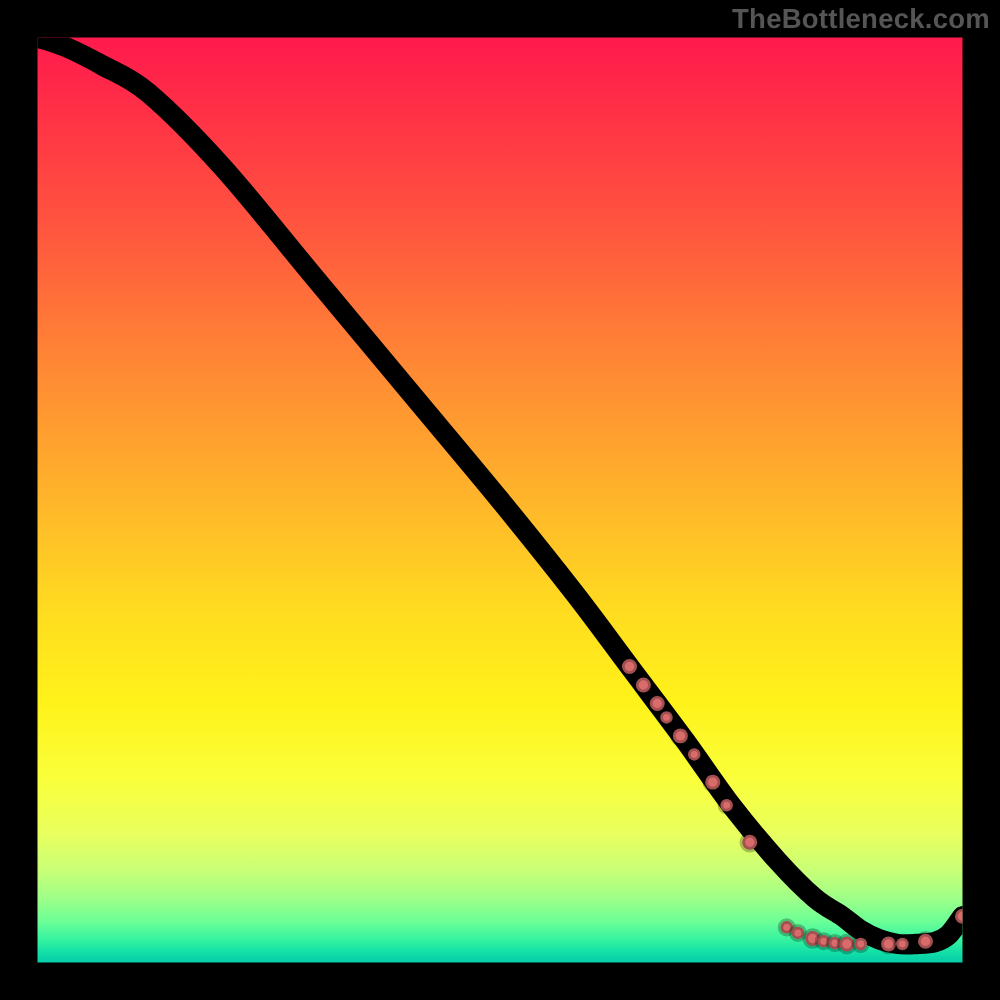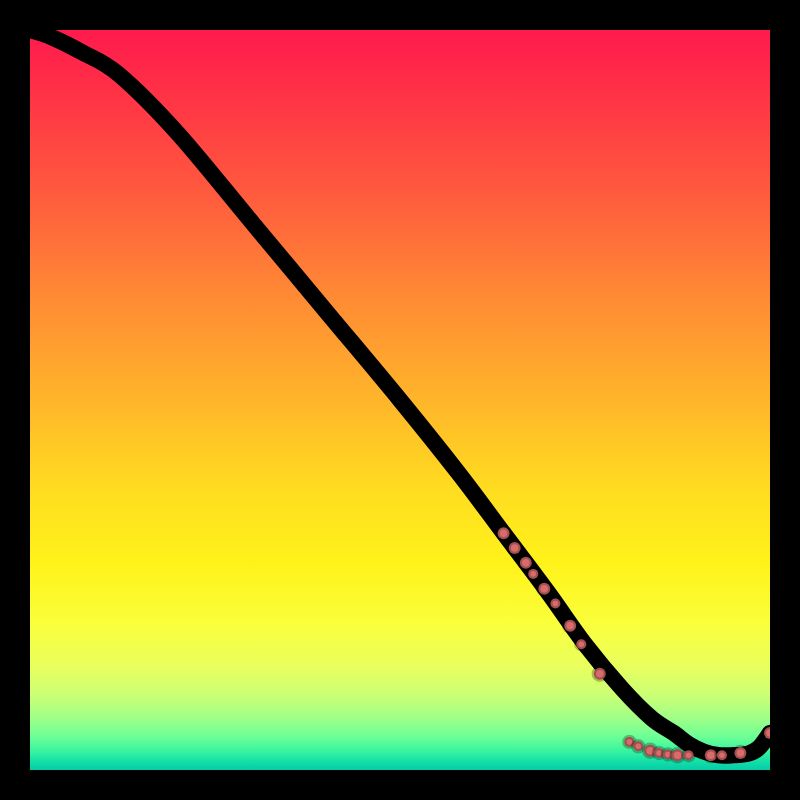--- a/index.html
+++ b/index.html
@@ -74,20 +74,21 @@
   .dot {
     fill: #d96b6b;
     stroke: rgba(0,0,0,0.25);
     stroke-width: 0.6;
   }
 </style>
 </head>
 <body>
 
 <div class="frame">
+  <div class="watermark">TheBottleneck.com</div>
 
   <div class="plot">
     <div class="gradient"></div>
     <svg class="curve" viewBox="0 0 100 100" preserveAspectRatio="none">
       <path id="curve-path" d="M 0 0 C 0.5 0.16666666666666666, 1.8333333333333333 0.5, 3 1 C 4.166666666666667 1.5, 5.5 2.1666666666666665, 7 3 C 8.5 3.8333333333333335, 9.833333333333334 4.166666666666667, 12 6 C 14.166666666666666 7.833333333333333, 17 10.666666666666666, 20 14 C 23 17.333333333333332, 26.666666666666668 22, 30 26 C 33.333333333333336 30, 36.666666666666664 34, 40 38 C 43.333333333333336 42, 47 46.333333333333336, 50 50 C 53 53.666666666666664, 55.666666666666664 57, 58 60 C 60.333333333333336 63, 62 65.33333333333333, 64 68 C 66 70.66666666666667, 68.16666666666667 73.5, 70 76 C 71.83333333333333 78.5, 73.33333333333333 80.83333333333333, 75 83 C 76.66666666666667 85.16666666666667, 78.5 87.33333333333333, 80 89 C 81.5 90.66666666666667, 82.83333333333333 92, 84 93 C 85.16666666666667 94, 86.16666666666667 94.41666666666667, 87 95 C 87.83333333333333 95.58333333333333, 88.33333333333333 96.08333333333333, 89 96.5 C 89.66666666666667 96.91666666666667, 90.33333333333333 97.25, 91 97.5 C 91.66666666666667 97.75, 92.33333333333333 97.91666666666667, 93 98 C 93.66666666666667 98.08333333333333, 94.33333333333333 98.03333333333333, 95 98 C 95.66666666666667 97.96666666666667, 96.41666666666667 97.96666666666667, 97 97.8 C 97.58333333333333 97.63333333333333, 98 97.46666666666667, 98.5 97 C 99 96.53333333333333, 99.75 95.33333333333333, 100 95"></path>
       <g id="dots">
           <circle cx="64" cy="68" r="0.8108108108108107" class="dot"></circle>
           <circle cx="65.5" cy="70" r="0.8108108108108107" class="dot"></circle>
           <circle cx="67" cy="72" r="0.8108108108108107" class="dot"></circle>
           <circle cx="68" cy="73.5" r="0.6756756756756757" class="dot"></circle>

